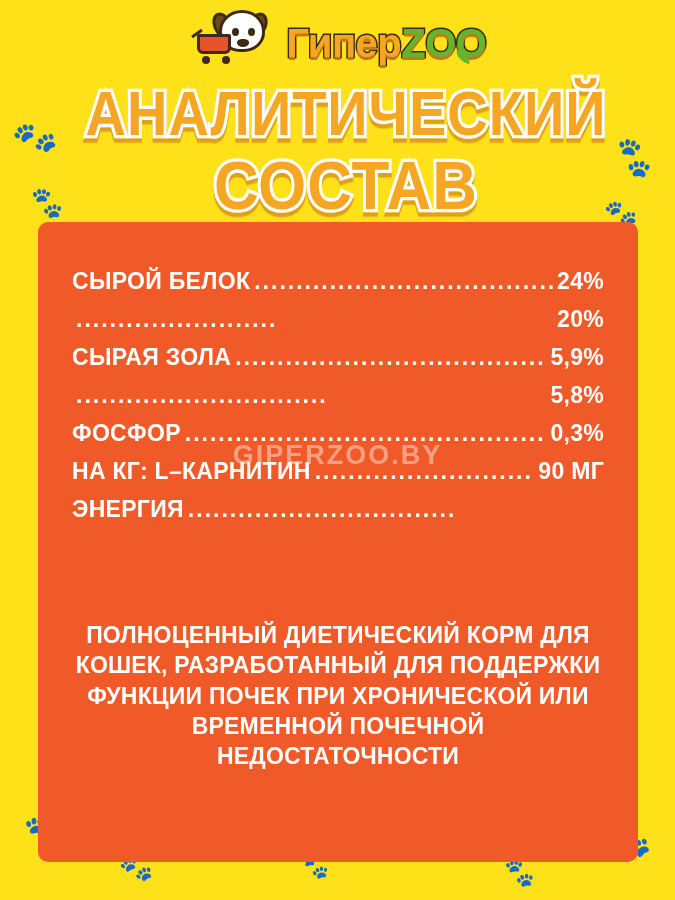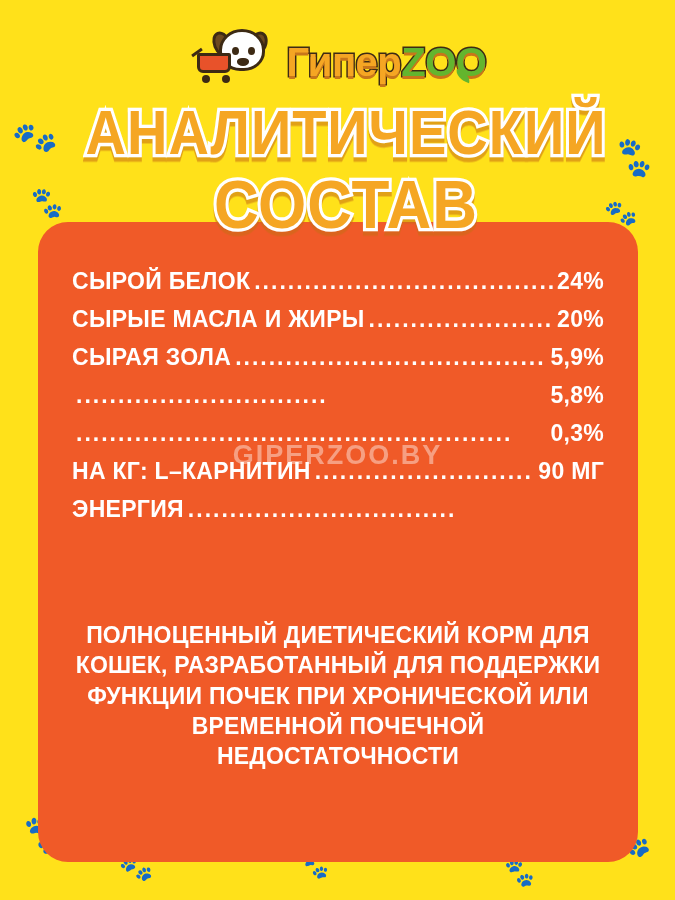--- a/index.html
+++ b/index.html
@@ -33,21 +33,20 @@
   .paw.p9 { left: 300px; bottom: 22px; transform: rotate(4deg); font-size: 24px;}
 
   
   .logo-bar {
     position: relative;
     height: 86px;
     display: flex;
     align-items: center;
     justify-content: center;
     gap: 6px;
-    margin-top: 19px;
   }
   .logo-mark {
     position: relative;
     width: 92px;
     height: 66px;
     flex: 0 0 auto;
   }
   .dog-head {
     position: absolute;
     left: 30px; top: 0;
@@ -159,21 +158,21 @@
   }
 
   
   .panel {
     position: absolute;
     left: 38px;
     top: 222px;
     width: 600px;
     height: 640px;
     background: #f05a28;
-    border-radius: 30px;
+    border-radius: 10px;
     padding: 46px 34px 0 34px;
     color: #ffffff;
   }
 
   .nutrition-list {
     list-style: none;
   }
   .nutrition-row {
     display: flex;
     align-items: baseline;
@@ -262,34 +261,34 @@
 
 <div class="panel">
 
   <ul class="nutrition-list">
     <li class="nutrition-row">
       <span class="nm">СЫРОЙ БЕЛОК</span>
       <span class="dots">..........................................</span>
       <span class="vl">24%</span>
     </li>
     <li class="nutrition-row">
-      <span class="nm">СЫРЫЕ МАСЛА И ЖИРЫ</span>
       <span class="dots">........................</span>
       <span class="vl">20%</span>
     </li>
     <li class="nutrition-row">
       <span class="nm">СЫРАЯ ЗОЛА</span>
       <span class="dots">...........................................</span>
       <span class="vl">5,9%</span>
     </li>
     <li class="nutrition-row">
       <span class="dots">..............................</span>
       <span class="vl">5,8%</span>
     </li>
     <li class="nutrition-row">
+      <span class="nm">ФОСФОР</span>
       <span class="dots">....................................................</span>
       <span class="vl">0,3%</span>
     </li>
     <li class="nutrition-row">
       <span class="nm">НА КГ: L–КАРНИТИН</span>
       <span class="dots">............................</span>
       <span class="vl">90 МГ</span>
     </li>
     <li class="nutrition-row">
       <span class="nm">ЭНЕРГИЯ</span>

